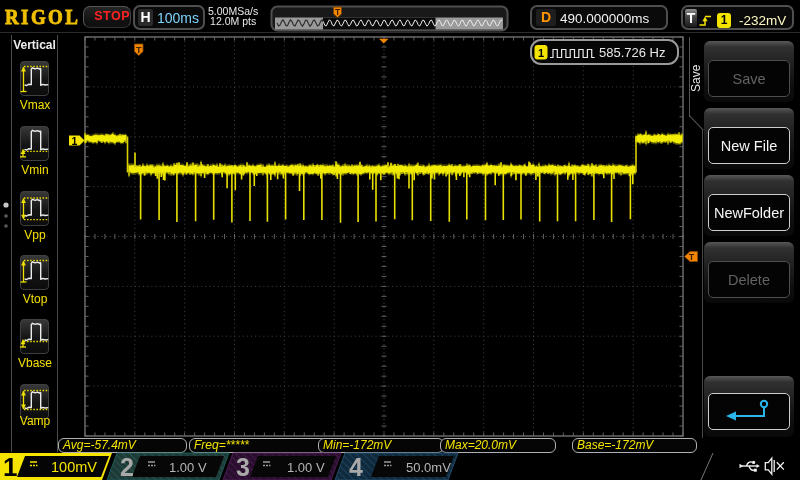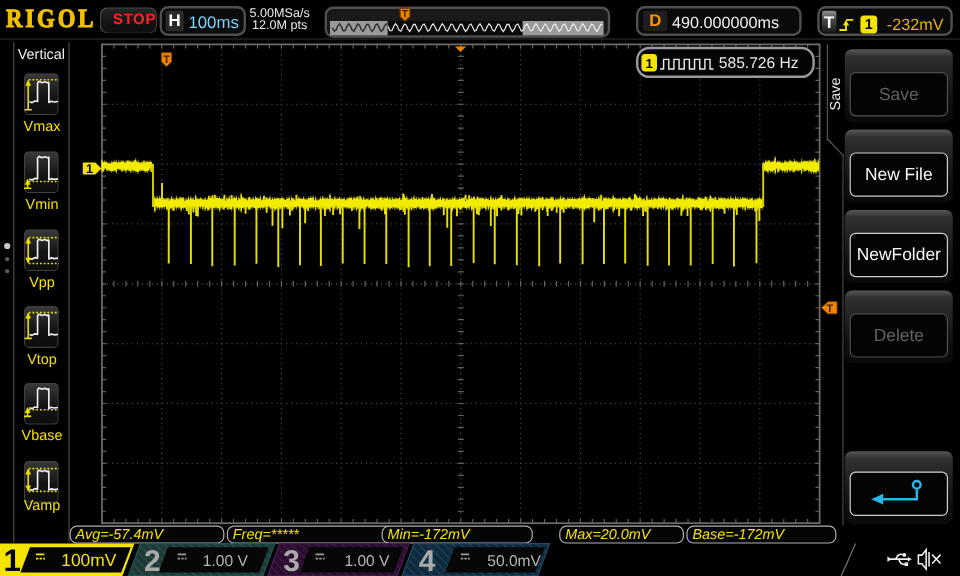--- a/index.html
+++ b/index.html
@@ -21,27 +21,27 @@
 #rate { left:208px; top:6px; font-size:10.5px; color:#e8e8e8; line-height:10px;text-align:center; }
 #dbox { left:530px; top:5px; width:138px; height:25px; color:#fff; }
 #dchip { left:4px; top:2px; width:20px; height:17px; background:#1e1e1e; border-radius:2px;
   color:#ff9500; font-weight:bold; font-size:14px; text-align:center; line-height:17px; }
 #dval { left:28px; top:3.5px; font-size:13.5px; color:#f2f2f2; }
 #tbox { left:681px; top:5px; width:113px; height:25px; }
 #tchip { left:2px; top:2px; width:12px; height:18px; color:#fff; font-weight:bold;
   font-size:14px; text-align:center; line-height:18px; background:linear-gradient(#909090,#4a4a4a 40%,#1a1a1a); border-radius:2px;}
 #tnum { left:34px; top:6px; width:14px; height:15px; background:#f5e400; border-radius:3px;
   color:#000; font-weight:bold; font-size:12px; text-align:center; line-height:15px; }
-#tval { left:56px; top:6px; font-size:13.5px; color:#eab308; }
+#tval { left:56px; top:6px; font-size:13.5px; color:#fef9c3; }
 #topline { left:0; top:32px; width:800px; height:1px; background:#2c2c2c; }
 
 
 #lline { left:11px; top:35px; width:1px; height:417px; background:#4a4a4a; }
 #lline2 { left:57px; top:35px; width:1px; height:417px; background:#4a4a4a; }
-#ltitle { left:12px; top:38px; width:45px; text-align:center; color:#ececec; font-size:12px; }
+#ltitle { left:12px; top:38px; width:45px; text-align:center; color:#ececec; font-size:12px;font-weight:bold; }
 .lbtn { position:absolute; left:19px; width:31px; height:37px; border-radius:5px;
   background:linear-gradient(#3a3a3a,#141414 55%,#0c0c0c); border:1px solid #000;
   box-shadow:inset 0 0 0 1px #3f3f3f; }
 .llab { position:absolute; left:12px; width:46px; text-align:center; color:#f5e000;
   font-size:12px; }
 .iw { fill:none; stroke:#ececec; stroke-width:1.4; stroke-linejoin:round; }
 .iy { fill:none; stroke:#f0e000; stroke-width:1.3; stroke-dasharray:1.5 1.6; }
 .iy2 { fill:none; stroke:#f0e000; stroke-width:1.3; }
 .iy2f { fill:#f0e000; stroke:none; }
 
@@ -254,21 +254,21 @@
     <div class="rinner en" style="height:37px;margin-top:17px"><svg width="84" height="35" viewBox="0 0 84 35">
         <circle cx="55" cy="10" r="3.2" fill="none" stroke="#2ab6e8" stroke-width="2"></circle>
         <path d="M55,13 V22 H26" fill="none" stroke="#2ab6e8" stroke-width="2"></path>
         <path d="M27,17.5 L17,22 L27,26.5 Z" fill="#2ab6e8"></path>
       </svg></div>
   </div>
 
 <div class="mbox" style="left:58px;width:129px">Avg=-57.4mV</div>
 <div class="mbox" style="left:189px;width:139px">Freq=*****</div>
 <div class="mbox" style="left:318px;width:126px">Min=-172mV</div>
-<div class="mbox" style="left:466px;width:104px">Max=20.0mV</div>
+<div class="mbox" style="left:440px;width:116px">Max=20.0mV</div>
 <div class="mbox" style="left:572px;width:125px">Base=-172mV</div>
 
 <svg class="abs" style="left:0;top:452px" width="800" height="28" viewBox="0 0 800 28">
   <defs>
     <pattern id="h2" width="5" height="5" patternUnits="userSpaceOnUse" patternTransform="rotate(-45)">
       <rect width="5" height="5" fill="#1d3a37"></rect>
         <rect width="1" height="5" fill="#29504a"></rect>
     </pattern>
     <pattern id="h3" width="5" height="5" patternUnits="userSpaceOnUse" patternTransform="rotate(-45)">
       <rect width="5" height="5" fill="#2a0e2e"></rect>

